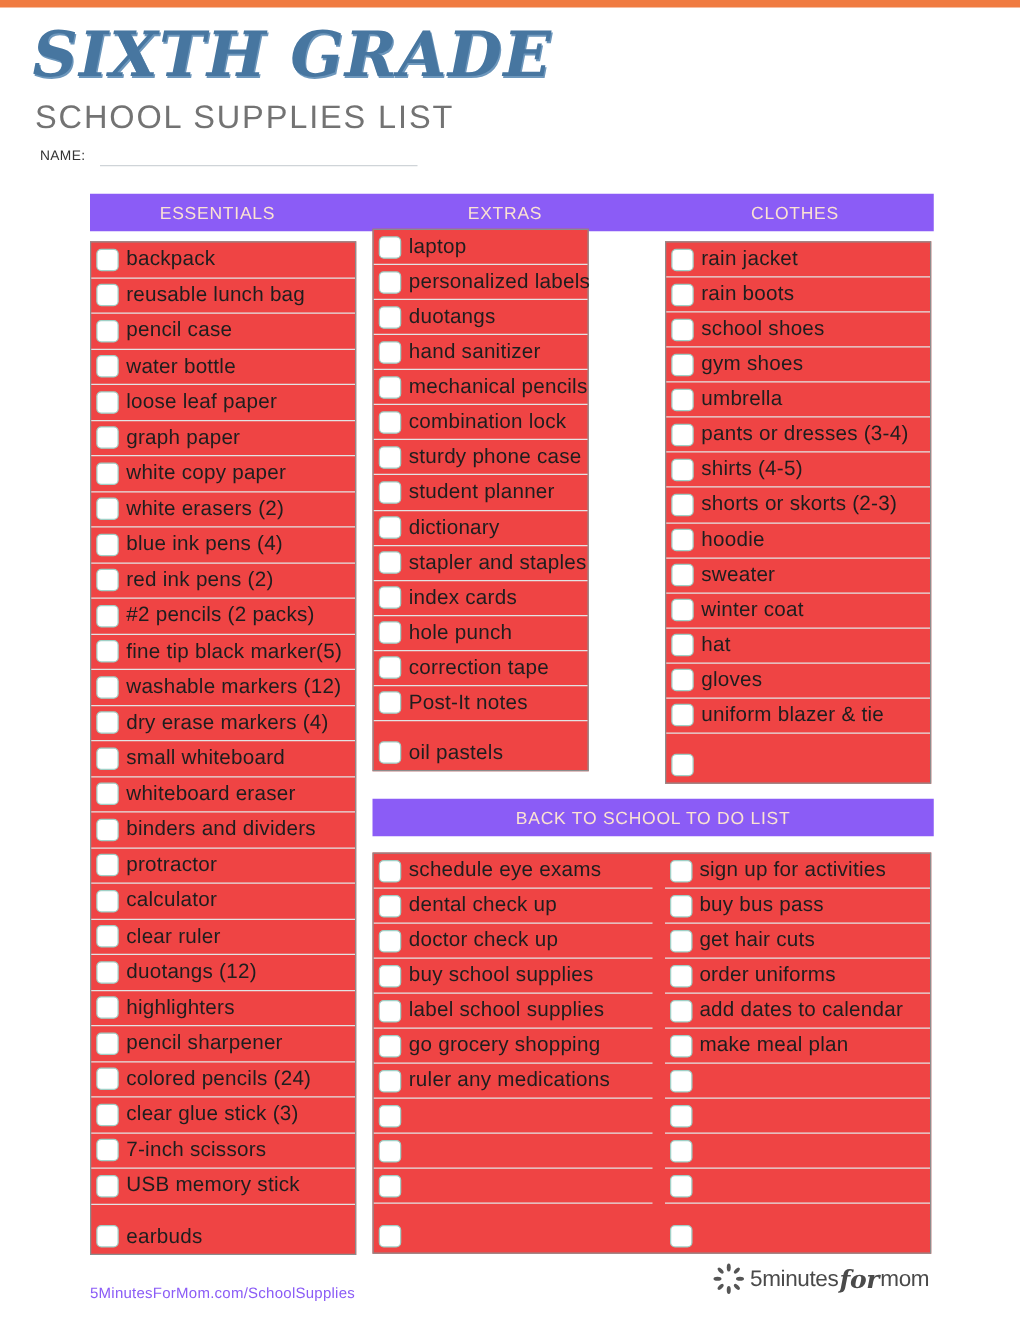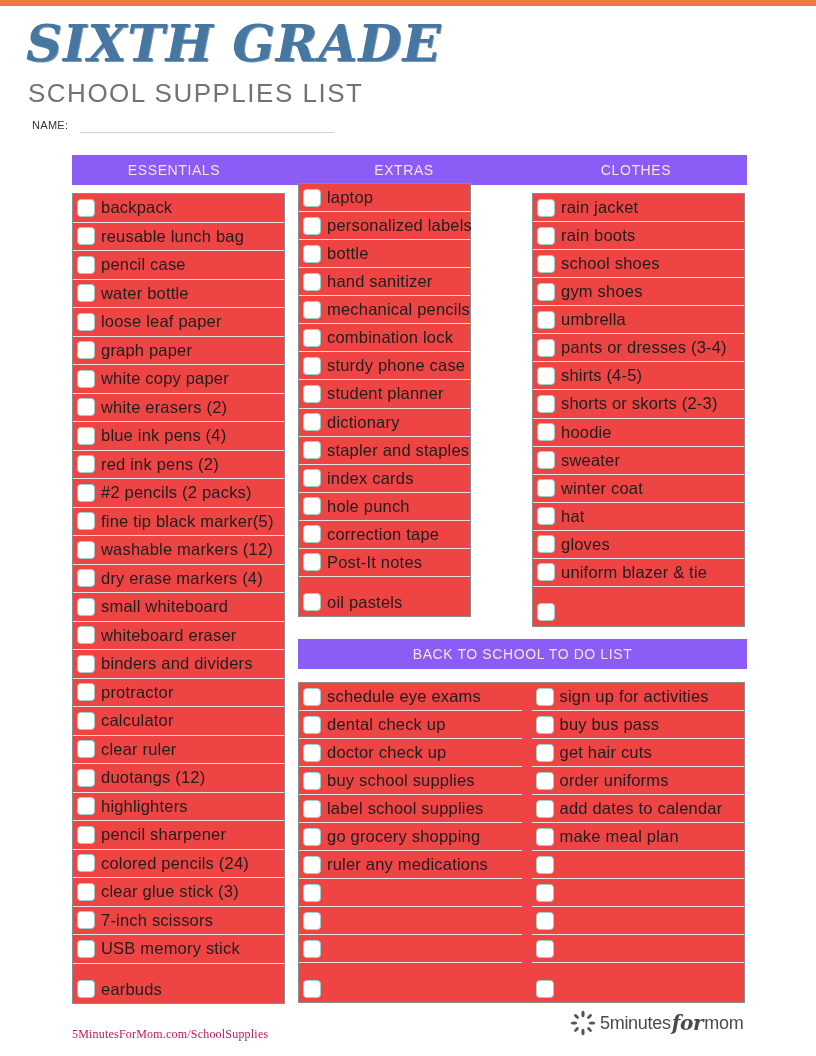--- a/index.html
+++ b/index.html
@@ -48,22 +48,22 @@
     }
     .list li:last-child { border-bottom: none; margin-top: 12px; }
     .cb {
       width: 18px; height: 18px; border: 1.5px solid #9fd0c6; border-radius: 4px;
       flex: 0 0 auto; margin-right: 6px; background: #fff;
     }
     .todo-col { width: 50%; height: 100%; }
     .todo-col + .todo-col { padding-left: 10px; }
 
     .footer-url {
-      position: absolute; left: 72px; top: 1027px; font-family: Liberation Serif, serif;
-      font-size: 12px; color: #be185d; letter-spacing: 0.2px;
+      position: absolute; left: 72px; top: 1027px; font-family: Liberation Sans, sans-serif;
+      font-size: 12px; color: #8b5cf6; letter-spacing: 0.2px;
     }
     .footer-logo { position: absolute; left: 570px; top: 1010px; display: flex; align-items: center; color: #555; text-align: right; }
     .footer-logo svg { width: 26px; height: 26px; margin-right: 4px; }
     .logo-text { font-size: 18px; color: #4a4a4a; letter-spacing: -0.3px; }
     .logo-for { font-family: "DejaVu Serif", serif; font-style: italic; font-weight: bold; font-size: 20px; margin: 0 1px; }
   </style>
 </head>
 <body>
 
 <div class="top-bar"></div>
@@ -204,21 +204,21 @@
       <li>
         <span class="cb"></span>
         <span>laptop</span>
       </li>
       <li>
         <span class="cb"></span>
         <span>personalized labels</span>
       </li>
       <li>
         <span class="cb"></span>
-        <span>bottle</span>
+        <span>duotangs</span>
       </li>
       <li>
         <span class="cb"></span>
         <span>hand sanitizer</span>
       </li>
       <li>
         <span class="cb"></span>
         <span>mechanical pencils</span>
       </li>
       <li>

